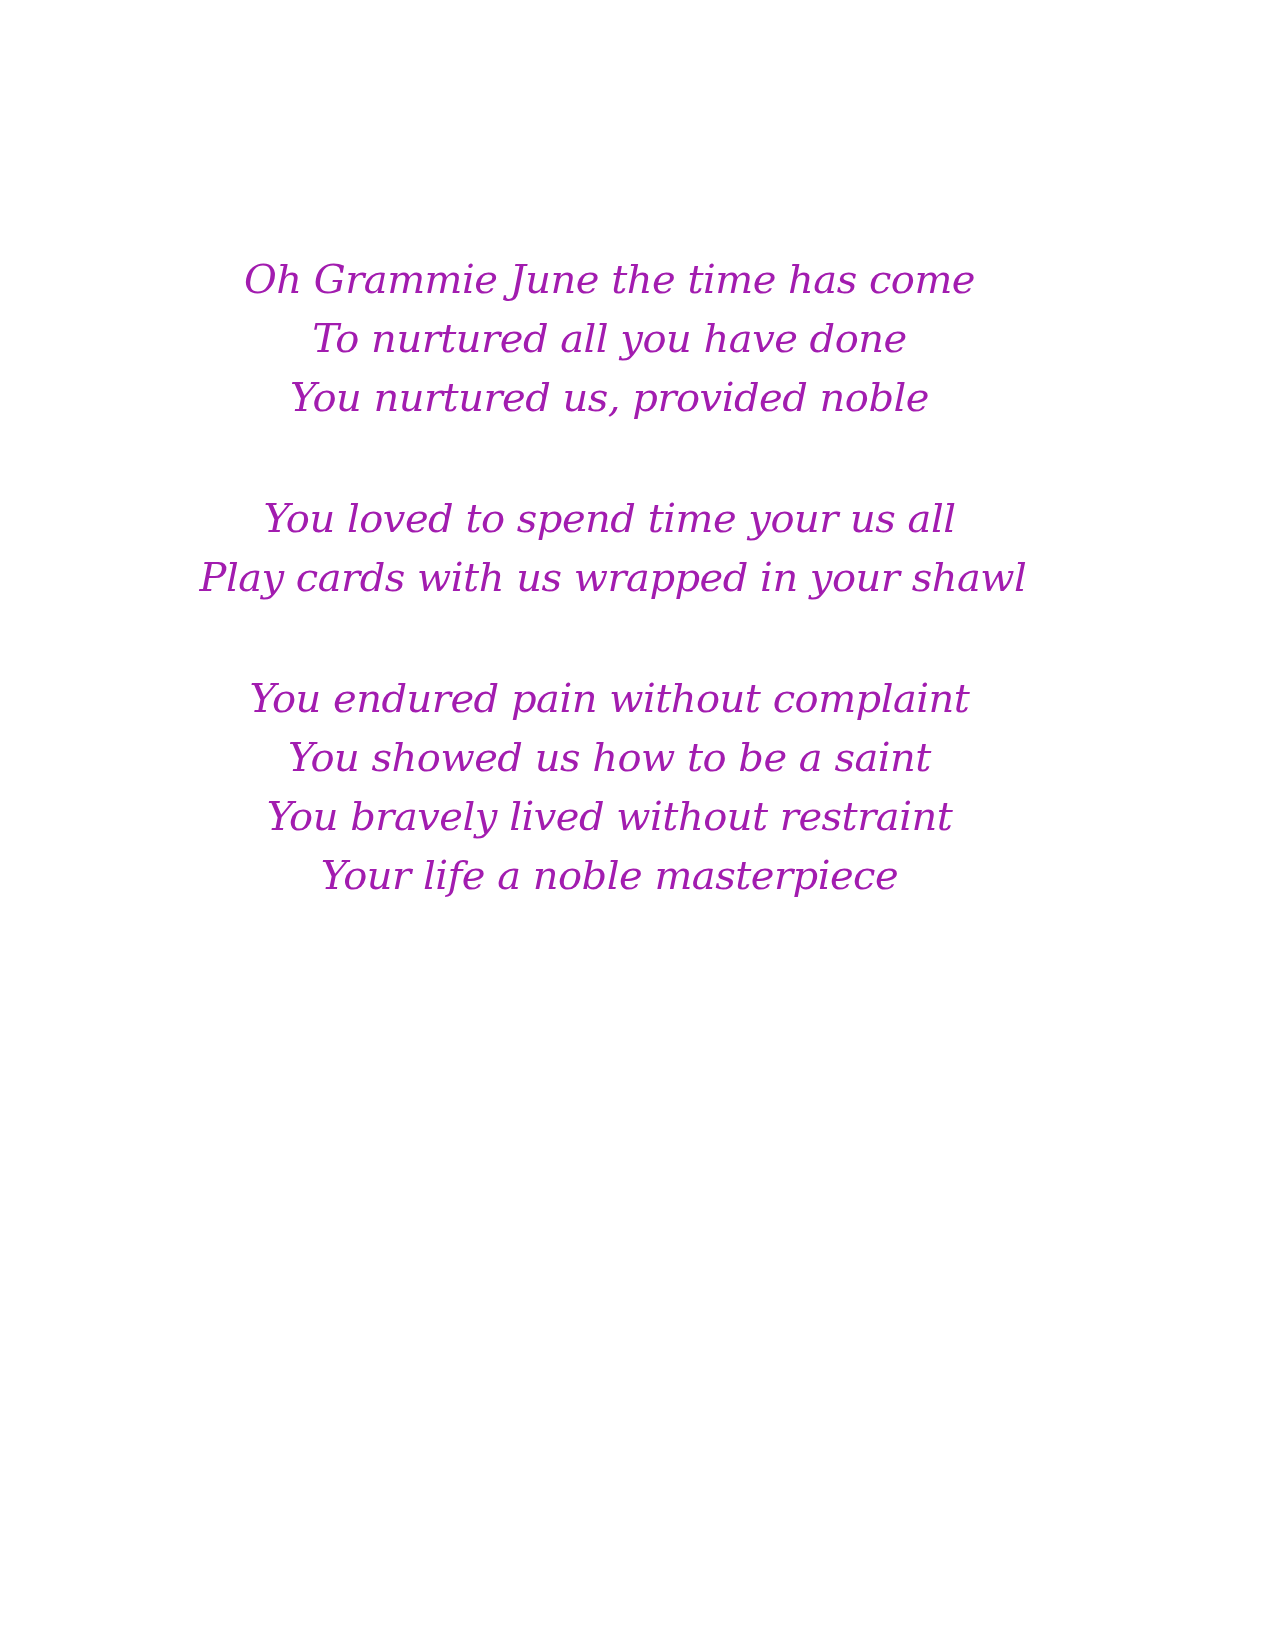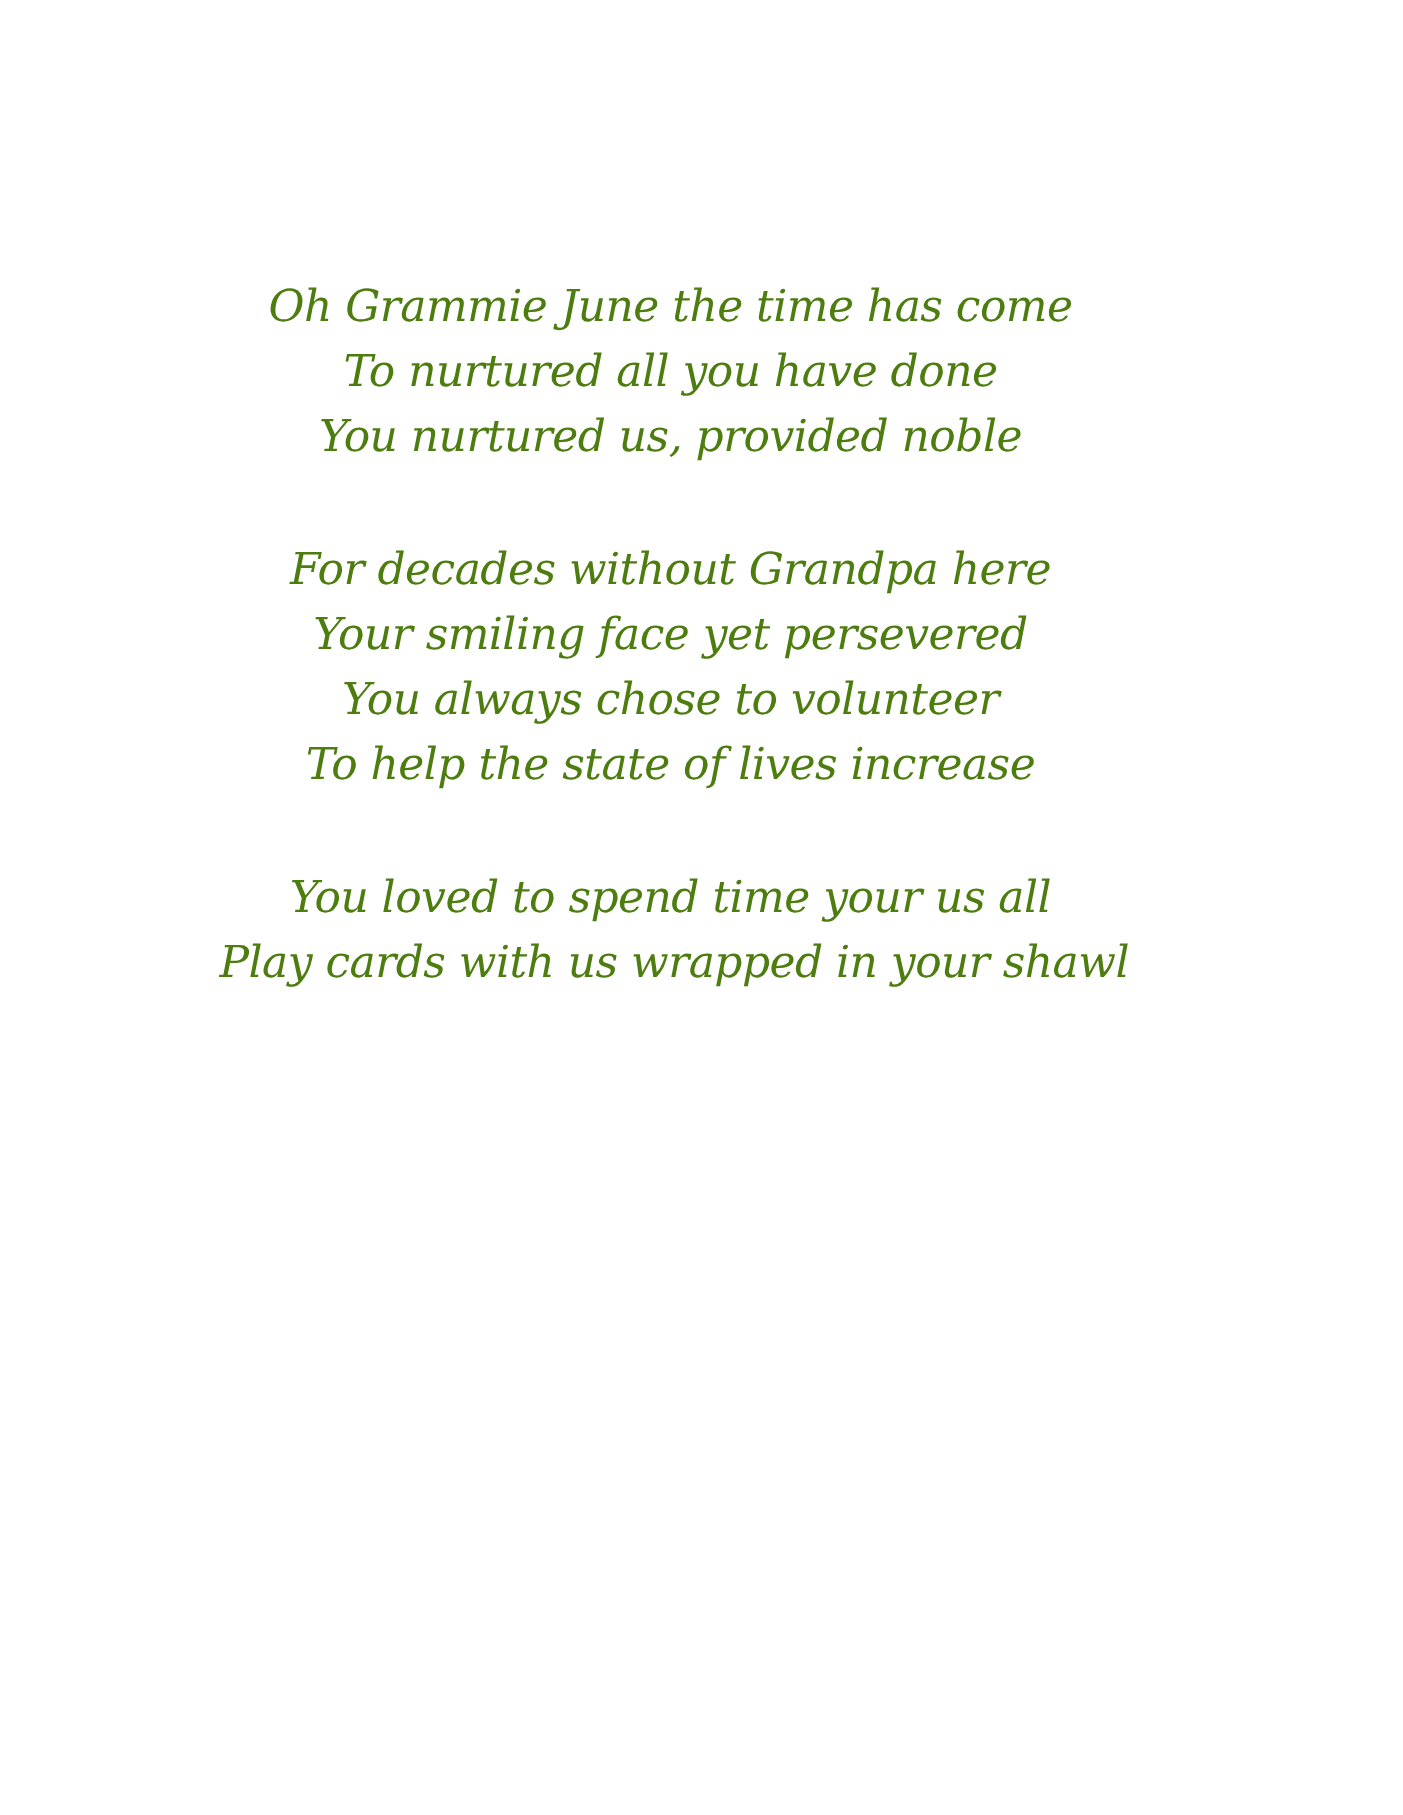--- a/index.html
+++ b/index.html
@@ -27,43 +27,43 @@
     margin: 0 0 62px 0;
   }
   .line {
     margin: 0;
     font-family: "DejaVu Serif", serif;
     font-style: italic;        
     font-weight: 400;
     font-size: 40px;
     line-height: 59px;
     letter-spacing: -0.5px;
-    color: #4d7c0f;
+    color: #a21caf;
     white-space: nowrap;
   }
 </style>
 </head>
 <body>
 
 <div class="page">
   <div class="poem">
 
     <div class="stanza">
       <p class="line">Oh Grammie June the time has come</p>
       <p class="line">To nurtured all you have done</p>
       <p class="line">You nurtured us, provided noble</p>
     </div>
 
-    <div class="stanza">
-      <p class="line">For decades without Grandpa here</p>
-      <p class="line">Your smiling face yet persevered</p>
-      <p class="line">You always chose to volunteer</p>
-      <p class="line">To help the state of lives increase</p>
-    </div>
 
     <div class="stanza">
       <p class="line">You loved to spend time your us all</p>
       <p class="line">Play cards with us wrapped in your shawl</p>
     </div>
 
+    <div class="stanza">
+      <p class="line">You endured pain without complaint</p>
+      <p class="line">You showed us how to be a saint</p>
+      <p class="line">You bravely lived without restraint</p>
+      <p class="line">Your life a noble masterpiece</p>
+    </div>
 
   </div>
 </div>
 
 </body></html>

